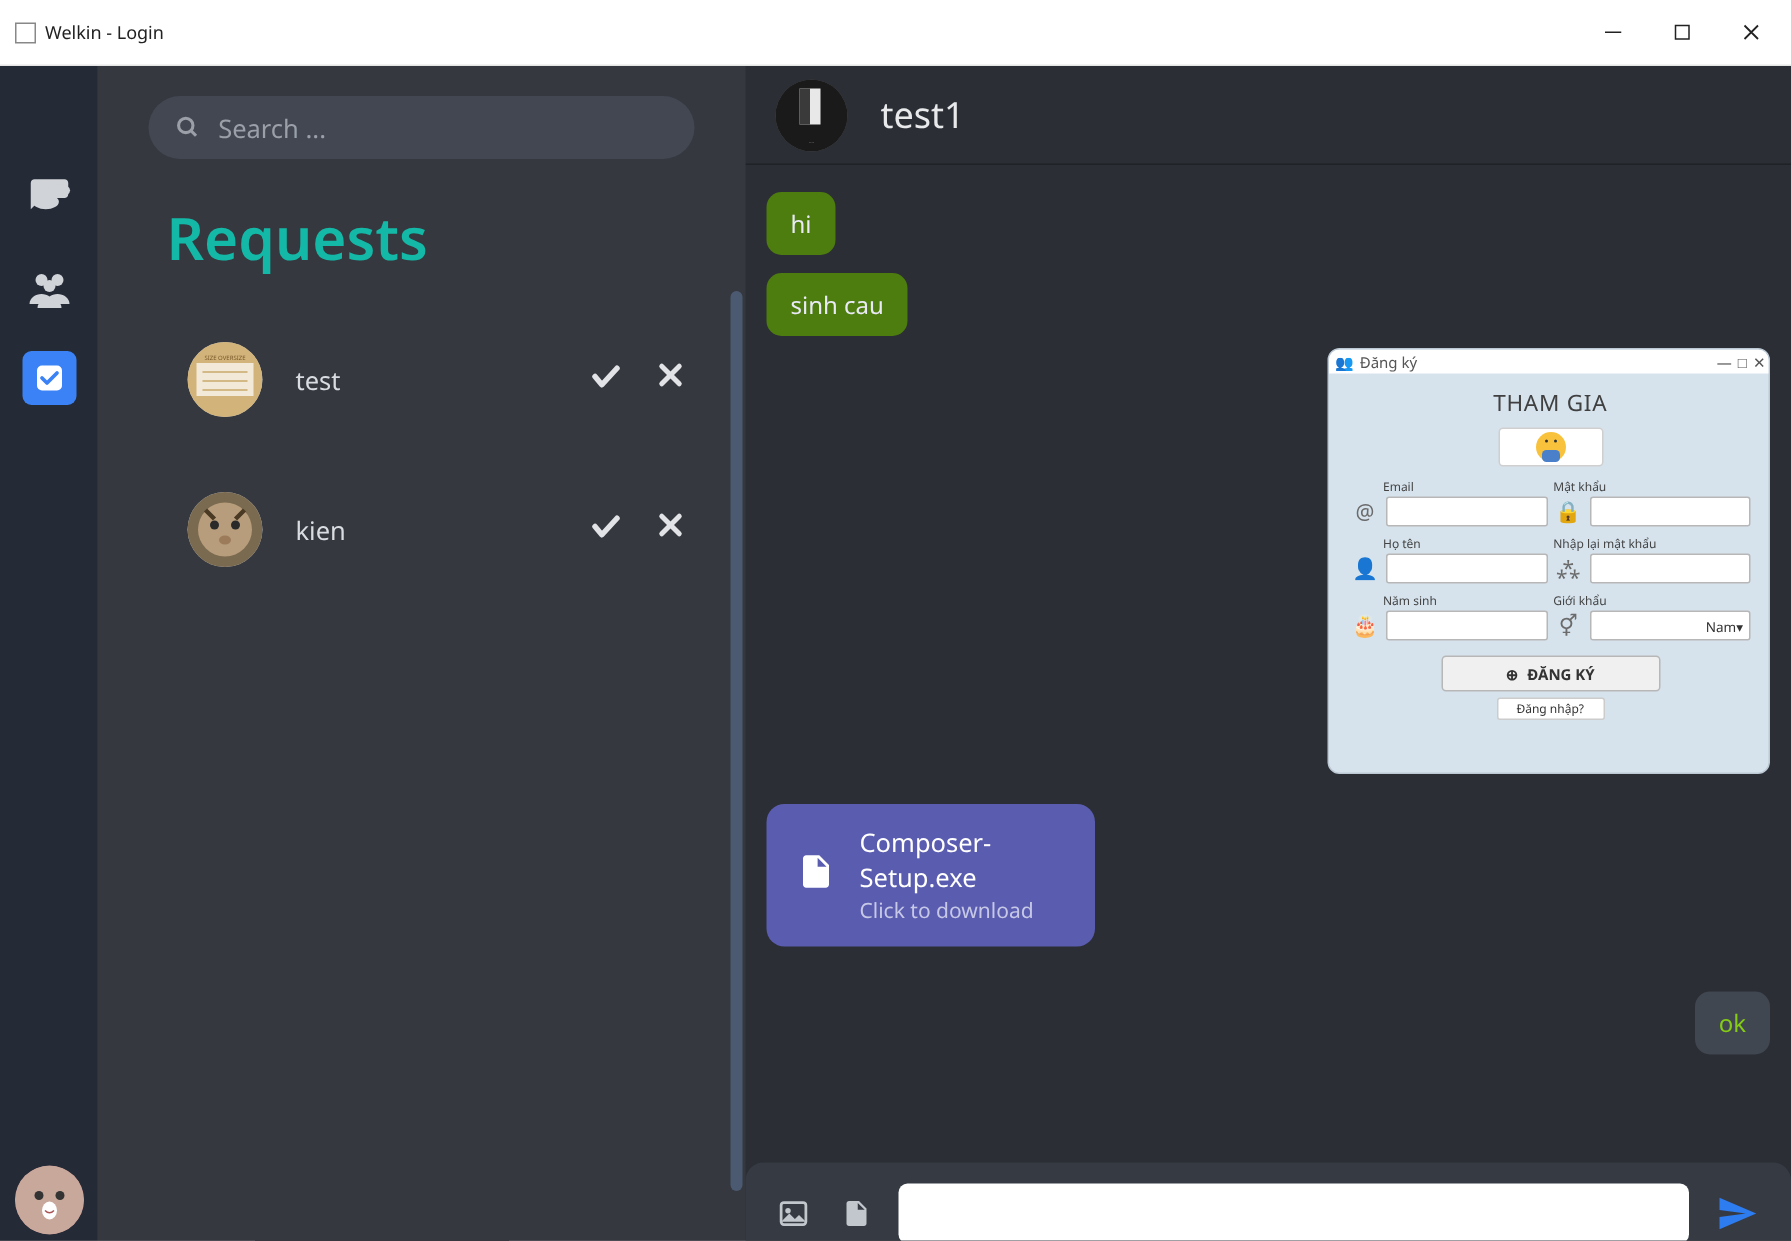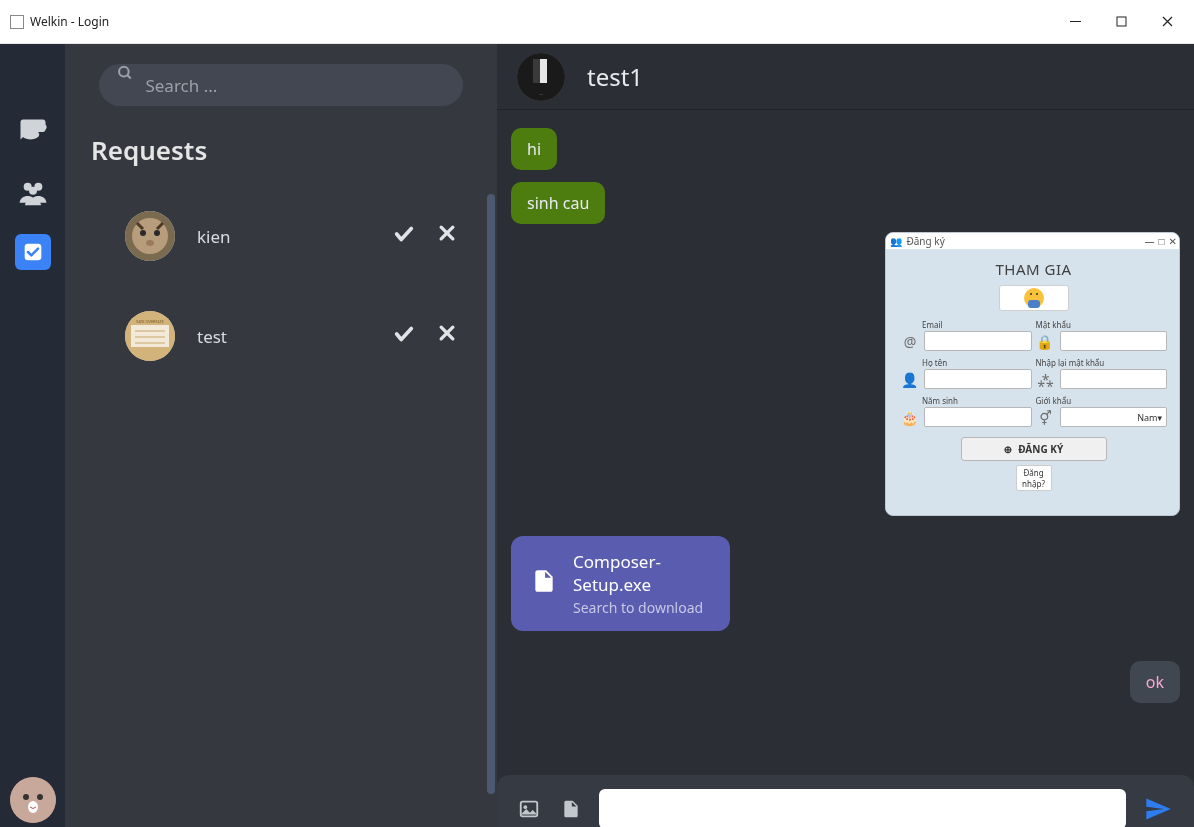--- a/index.html
+++ b/index.html
@@ -11,40 +11,40 @@
 .tb-btn{width:46px;height:28px;display:flex;align-items:center;justify-content:center;color:#222;font-size:12px}
 .app{display:flex;height:799px;background:#2f3136}
 .nav{width:65px;background:#242a36;display:flex;flex-direction:column;align-items:center;padding-top:70px;position:relative}
 .nav-item{width:36px;height:36px;display:flex;align-items:center;justify-content:center;color:#d0d3d8;margin-bottom:24px}
 .nav-item svg{fill:currentColor}
 .nav-item.active{background:#3b82f6;border-radius:6px;color:#fff}
 .nav-avatar{position:absolute;bottom:20px;width:46px;height:46px;border-radius:50%;background:#b58a8a;overflow:hidden}
 .nav-avatar svg{width:100%;height:100%}
 .sidebar{width:432px;background:#35383f;display:flex;flex-direction:column;padding:20px 0 0 0;position:relative}
 .search-wrap{margin:0 34px 16px 34px}
-.search{height:42px;background:#424752;border-radius:22px;display:flex;padding:0 18px;color:#9ba0a8}
+.search{height:42px;background:#424752;border-radius:22px;display:flex;align-items:center;padding:0 18px;color:#9ba0a8}
 .search input{background:none;border:none;outline:none;color:#cfd2d8;font-size:17px;margin-left:12px;width:100%}
 .search input::placeholder{color:#9ba0a8}
-.sidebar h1{color:#e5e5e5;font-size:26px;font-weight:600;margin:10px 0 18px 26px}
+.sidebar h1{color:#14b8a6;font-size:39px;font-weight:600;margin:10px 0 18px 46px}
 .reqlist{flex:1;overflow:auto}
 .req{height:100px;display:flex;align-items:center;padding:0 40px 0 60px}
 .req .ava{width:50px;height:50px;border-radius:50%;background:#ccc;overflow:hidden}
 .req .ava svg{width:100%;height:100%}
 .req .rname{color:#d9dce1;font-size:17px;margin-left:22px;flex:1}
 .req .actions{display:flex;gap:22px;color:#e1e3e7}
 .req .actions span{cursor:pointer}
 .scrollthumb{position:absolute;right:2px;top:150px;width:8px;height:600px;background:#4b5a70;border-radius:4px}
 .chat{flex:1;display:flex;flex-direction:column;background:#2b2e34}
 .chat-head{height:66px;display:flex;align-items:center;padding:0 20px;border-bottom:1px solid #1f2227}
 .chat-head .ava{width:48px;height:48px;border-radius:50%;background:#444;overflow:hidden}
 .chat-head .ava svg{width:100%;height:100%}
 .chat-head .cname{color:#e8e9eb;font-size:24px;margin-left:22px}
 .msgs{flex:1;padding:10px 14px;overflow:auto;position:relative}
 .bubble-left{background:#4d7c0f;color:#e9eaf5;padding:10px 16px;border-radius:10px;display:inline-block;margin:4px 0;font-size:16px}
-.bubble-right{background:#404751;color:#f9a8d4;padding:10px 16px;border-radius:10px;display:inline-block;margin:4px 0;font-size:16px}
+.bubble-right{background:#404751;color:#84cc16;padding:10px 16px;border-radius:10px;display:inline-block;margin:4px 0;font-size:16px}
 .row{display:flex;margin:4px 0}
 .row.right{justify-content:flex-end}
 .file-att{background:#5a5cb0;border-radius:12px;padding:14px 20px;display:flex;align-items:center;gap:16px;width:219px}
 .file-att .fi{color:#fff}
 .file-att .ftext .fname{color:#fff;font-size:17px}
 .file-att .ftext .fsub{color:#c6c8e6;font-size:14px;margin-top:2px}
 .imgmsg{width:295px;height:284px;border-radius:8px;background:#d6e3ed;border:1px solid #bcc9d4;overflow:hidden}
 .dialog{width:295px;height:284px;position:relative;font-size:10px}
 .dlg-title{height:16px;background:#fff;display:flex;align-items:center;padding:0 4px;gap:4px;color:#555}
 .dlg-title .spacer{flex:1}
@@ -52,21 +52,21 @@
 .dlg-h{color:#404040;font-weight:400;font-size:15px;letter-spacing:0.5px}
 .dlg-ava{width:70px;height:26px;border:1px solid #cfcfcf;border-radius:3px;margin:6px 0 8px 0;display:flex;align-items:center;justify-content:center;background:#fff}
 .dlg-ava .head{width:20px;height:20px;border-radius:50%;background:#f9c23c;position:relative}
 .dlg-form{width:100%;display:grid;grid-template-columns:20px 1fr 20px 1fr;gap:6px 4px;align-items:center;padding:0 6px}
 .dlg-form label{grid-column:span 2;font-size:8px;color:#444;margin-bottom:-5px;padding-left:22px}
 .dlg-form .lbl2{padding-left:0}
 .fld{height:20px;background:#fff;border:1px solid #b7b7b7;border-radius:2px}
 .sel{height:20px;background:#fff;border:1px solid #b7b7b7;border-radius:2px;display:flex;align-items:center;padding:0 4px;color:#333;font-size:9px;justify-content:flex-end}
 .ficon{width:20px;height:20px;display:flex;align-items:center;justify-content:center;color:#6b6b6b;font-size:14px}
 .dlg-btn{width:146px;height:24px;background:#f0f0f0;border:1px solid #b7b7b7;border-radius:3px;display:flex;align-items:center;justify-content:center;gap:6px;font-size:10px;font-weight:700;color:#333;margin:10px auto 4px auto}
-.dlg-link{text-align:center;font-size:8px;color:#333;border:1px solid #ccc;padding:1px 4px;background:#fff;border-radius:2px;width:36px;margin:0 auto}
+.dlg-link{text-align:center;font-size:8px;color:#333;border:1px solid #ccc;padding:1px 4px;background:#fff;border-radius:2px;width:72px;margin:0 auto}
 .composer{height:68px;background:#353a43;margin:0;display:flex;align-items:center;padding:0 18px;border-radius:12px 12px 0 0;gap:14px}
 .composer .cicon{color:#c2c6cd;display:flex;align-items:center;justify-content:center;width:28px;height:28px}
 .composer input{flex:1;height:40px;background:#fff;border:none;border-radius:6px;padding:0 12px;font-size:15px;outline:none}
 .composer .send{color:#2d7cf0;display:flex;align-items:center;justify-content:center;width:36px;height:36px}
 </style>
 </head>
 <body>
 
 <div class="titlebar">
   <div class="titlebar-icon"></div>
@@ -132,54 +132,54 @@
       <div class="search">
         <svg width="18" height="18" viewBox="0 0 24 24" fill="none" stroke="currentColor" stroke-width="3">
             <circle cx="10" cy="10" r="7"></circle>
             <line x1="20" y1="20" x2="15" y2="15"></line>
           </svg>
         <input type="text" placeholder="Search ..." style="">
       </div>
     </div>
     <h1>Requests</h1>
     <div class="reqlist">
+      <div class="req">
+        <div class="ava">
+          <svg viewBox="0 0 50 50">
+              <rect width="50" height="50" fill="#d2b37a"></rect>
+              <rect x="6" y="14" width="38" height="22" fill="#f2e9d8"></rect>
+              <text x="25" y="12" font-size="4" fill="#7a5a2a" text-anchor="middle">SIZE OVERSIZE</text>
+              <line x1="10" y1="20" x2="40" y2="20" stroke="#c9a86a"></line>
+              <line x1="10" y1="26" x2="40" y2="26" stroke="#c9a86a"></line>
+              <line x1="10" y1="32" x2="40" y2="32" stroke="#c9a86a"></line>
+            </svg>
+        </div>
+        <div class="rname">test</div>
+        <div class="actions">
+          <span><svg width="22" height="22" viewBox="0 0 24 24" fill="none" stroke="currentColor" stroke-width="4" stroke-linecap="round" stroke-linejoin="round">
+                <polyline points="4 12 9 18 20 6"></polyline>
+              </svg></span>
+          <span><svg width="20" height="20" viewBox="0 0 24 24" fill="none" stroke="currentColor" stroke-width="4" stroke-linecap="round">
+                <line x1="5" y1="5" x2="19" y2="19"></line>
+                <line x1="19" y1="5" x2="5" y2="19"></line>
+              </svg></span>
+        </div>
+      </div>
       <div class="req">
         <div class="ava">
           <svg viewBox="0 0 50 50">
               <rect width="50" height="50" fill="#7a6a50"></rect>
               <circle cx="25" cy="25" r="18" fill="#b79d7c"></circle>
               <circle cx="18" cy="22" r="3" fill="#2a2a2a"></circle>
               <circle cx="32" cy="22" r="3" fill="#2a2a2a"></circle>
               <path d="M12 12 L18 18 M38 12 L32 18" stroke="#4a3a24" stroke-width="3"></path>
               <ellipse cx="25" cy="32" rx="4" ry="3" fill="#9c7b5a"></ellipse>
             </svg>
         </div>
         <div class="rname">kien</div>
-        <div class="actions">
-          <span><svg width="22" height="22" viewBox="0 0 24 24" fill="none" stroke="currentColor" stroke-width="4" stroke-linecap="round" stroke-linejoin="round">
-                <polyline points="4 12 9 18 20 6"></polyline>
-              </svg></span>
-          <span><svg width="20" height="20" viewBox="0 0 24 24" fill="none" stroke="currentColor" stroke-width="4" stroke-linecap="round">
-                <line x1="5" y1="5" x2="19" y2="19"></line>
-                <line x1="19" y1="5" x2="5" y2="19"></line>
-              </svg></span>
-        </div>
-      </div>
-      <div class="req">
-        <div class="ava">
-          <svg viewBox="0 0 50 50">
-              <rect width="50" height="50" fill="#d2b37a"></rect>
-              <rect x="6" y="14" width="38" height="22" fill="#f2e9d8"></rect>
-              <text x="25" y="12" font-size="4" fill="#7a5a2a" text-anchor="middle">SIZE OVERSIZE</text>
-              <line x1="10" y1="20" x2="40" y2="20" stroke="#c9a86a"></line>
-              <line x1="10" y1="26" x2="40" y2="26" stroke="#c9a86a"></line>
-              <line x1="10" y1="32" x2="40" y2="32" stroke="#c9a86a"></line>
-            </svg>
-        </div>
-        <div class="rname">test</div>
         <div class="actions">
           <span><svg width="22" height="22" viewBox="0 0 24 24" fill="none" stroke="currentColor" stroke-width="4" stroke-linecap="round" stroke-linejoin="round">
                 <polyline points="4 12 9 18 20 6"></polyline>
               </svg></span>
           <span><svg width="20" height="20" viewBox="0 0 24 24" fill="none" stroke="currentColor" stroke-width="4" stroke-linecap="round">
                 <line x1="5" y1="5" x2="19" y2="19"></line>
                 <line x1="19" y1="5" x2="5" y2="19"></line>
               </svg></span>
         </div>
       </div>
@@ -259,21 +259,21 @@
           </div>
         </div>
       </div>
       <div class="row" style="margin-top:20px">
         <div class="file-att">
           <span class="fi"><svg width="26" height="26" viewBox="0 0 24 24" fill="currentColor">
                 <path d="M14 2H6c-1.1 0-2 .9-2 2v16c0 1.1.9 2 2 2h12c1.1 0 2-.9 2-2V8l-6-6zM13 9V3.5L18.5 9H13z"></path>
               </svg></span>
           <div class="ftext">
             <div class="fname">Composer-Setup.exe</div>
-            <div class="fsub">Search to download</div>
+            <div class="fsub">Click to download</div>
           </div>
         </div>
       </div>
       <div class="row right" style="margin-top:26px">
           <span class="bubble-right">ok</span>
         </div>
     </div>
     <div class="composer">
       <span class="cicon">
           <svg width="22" height="22" viewBox="0 0 24 24" fill="currentColor">

